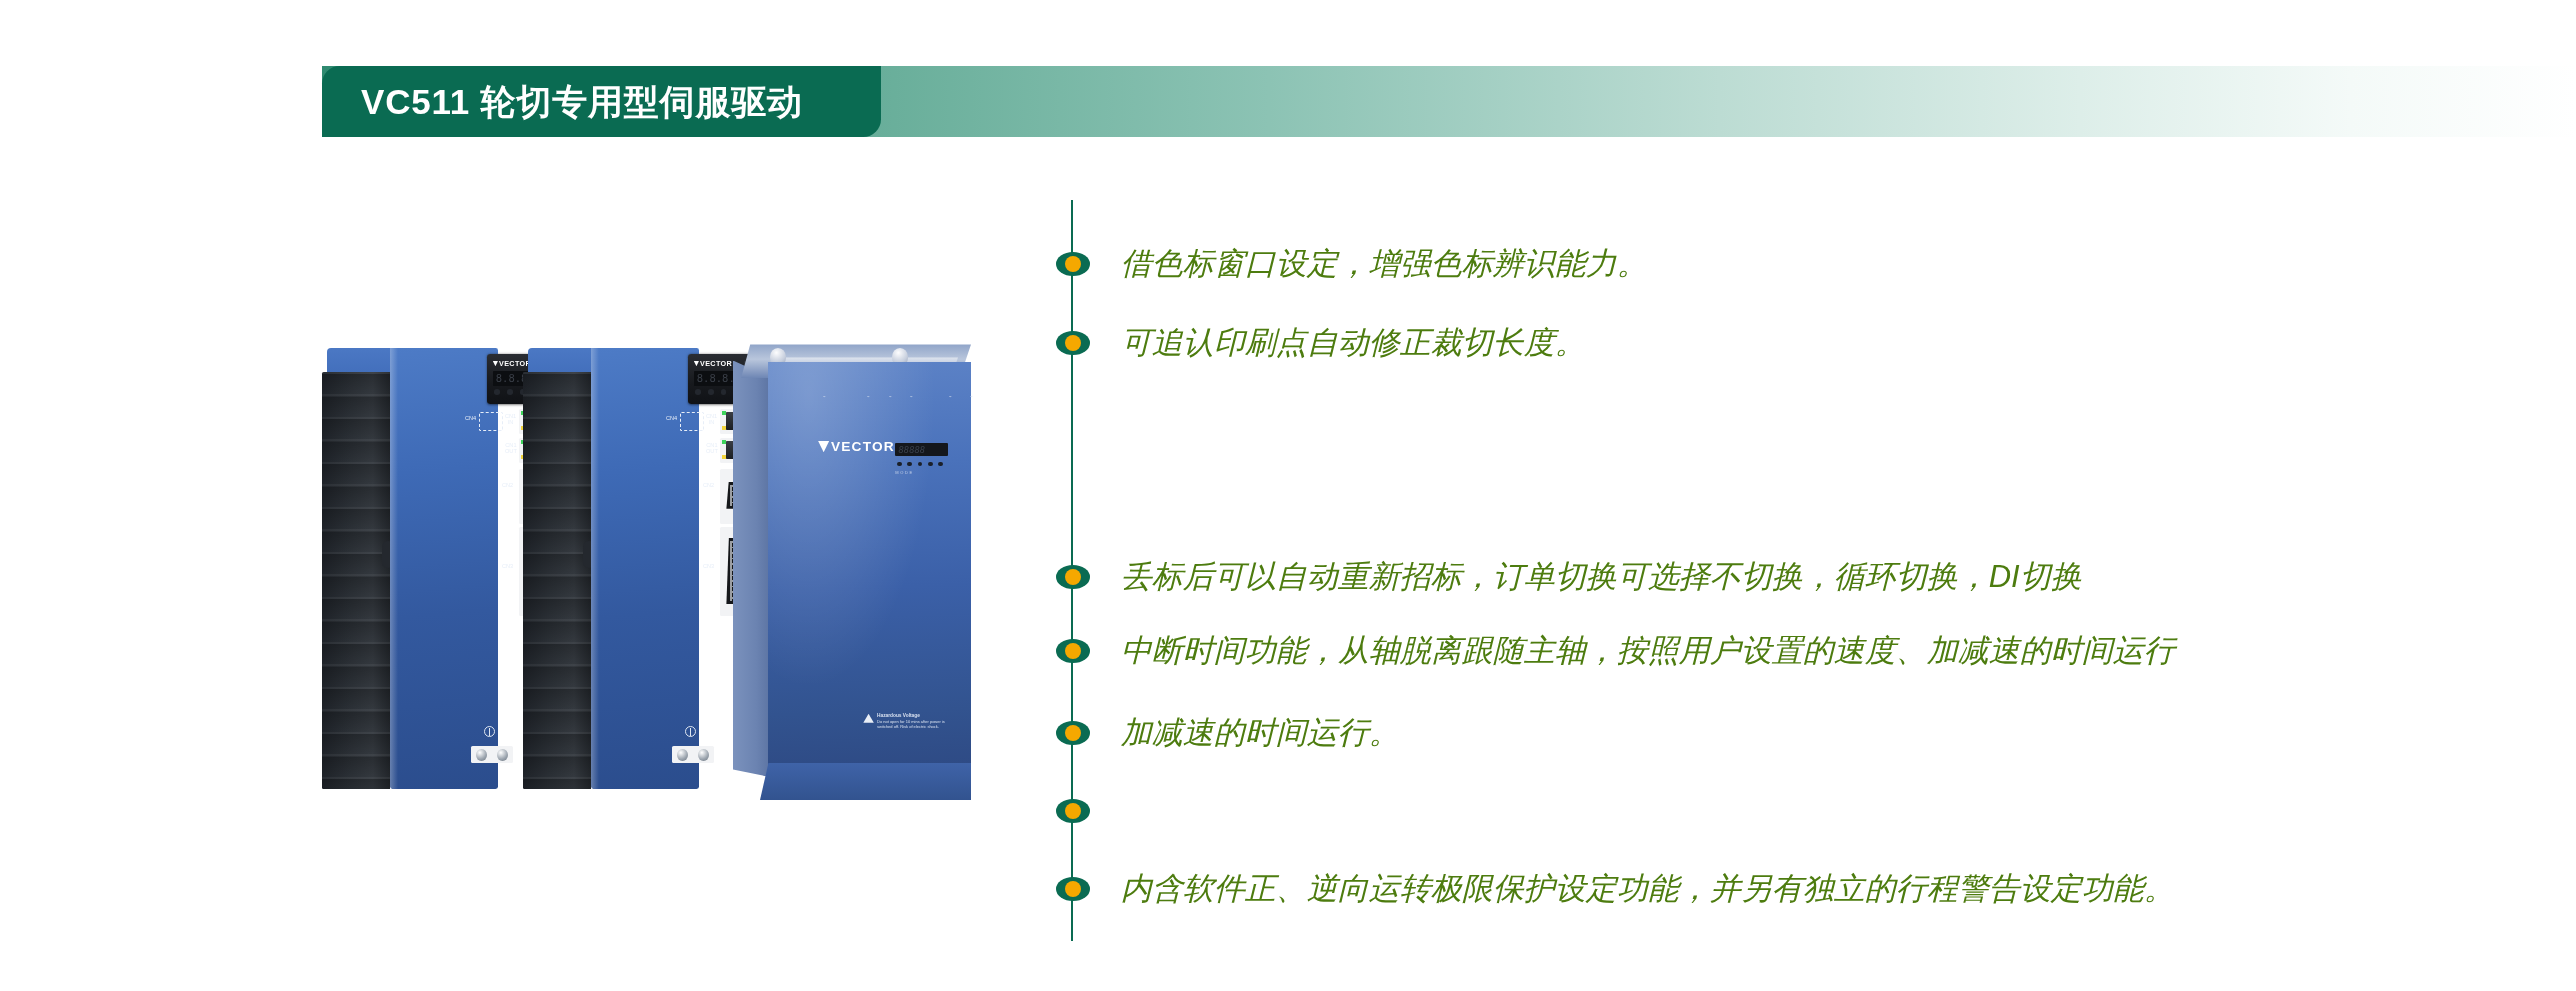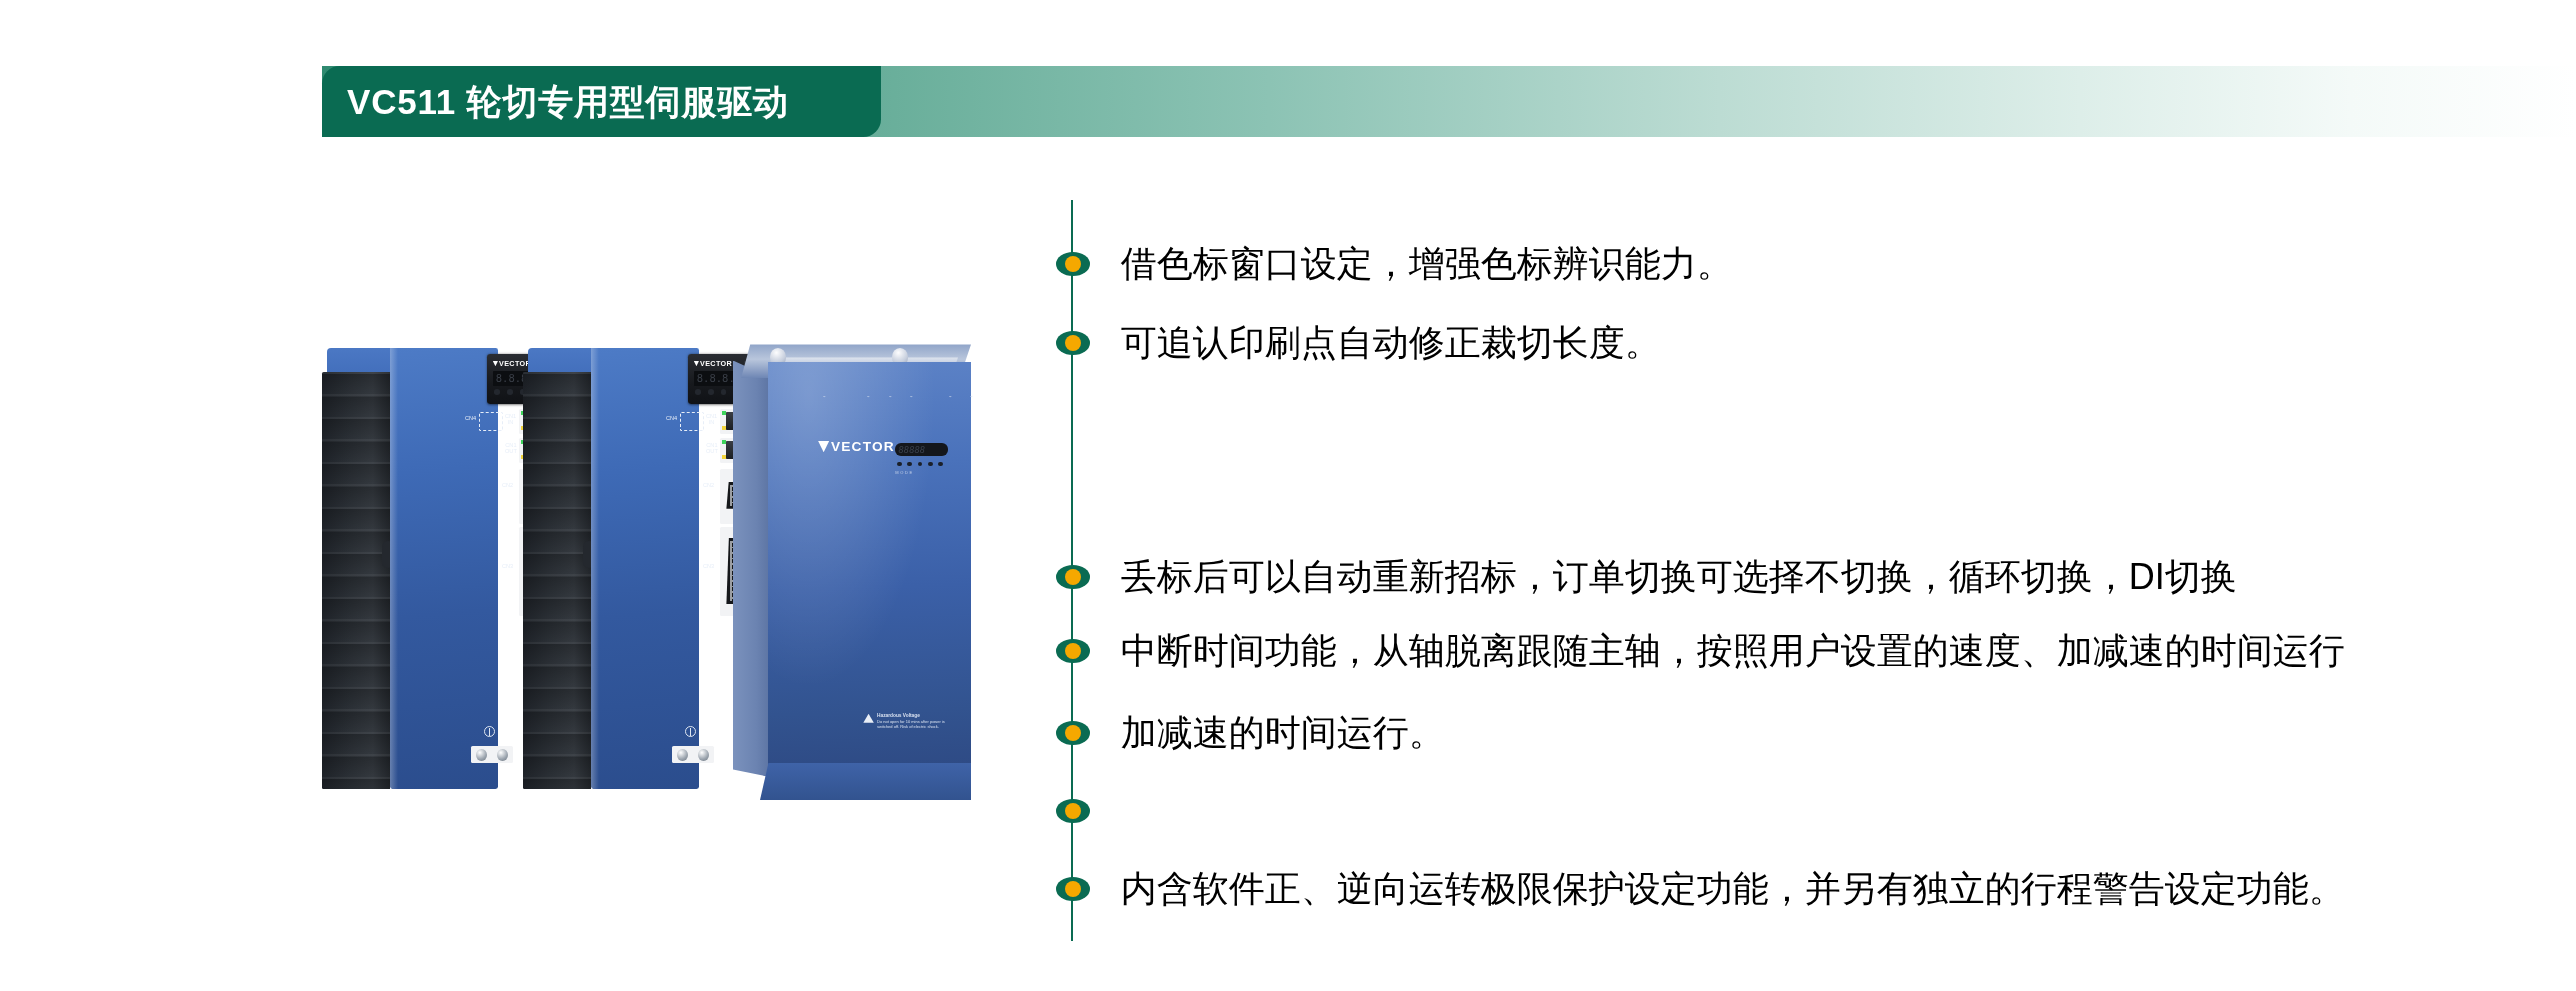--- a/index.html
+++ b/index.html
@@ -24,21 +24,21 @@
     position:absolute; left:0; top:0; width:559px; height:71px;
     background:#0a6b52;
     border-radius:17.7px 0 17.7px 0;
     display:flex; align-items:center;
   }
   .banner-title{
     color:#ffffff;
     font-size:35px;
     font-weight:bold;
     letter-spacing:0.8px;
-    padding-left:25px;
+    padding-left:39px;
     white-space:nowrap;
     line-height:1;
   }
 
   
   .products{
     position:absolute; left:322px; top:330px; width:660px; height:475px;
   }
   .drive{ position:absolute; top:0; width:184px; height:467px; }
   .drive.one{ left:0px; }
@@ -189,21 +189,21 @@
   .cab-screws{ position:absolute; left:47px; top:32px; width:185px; height:13px;}
   .cab-screws span{ position:absolute; color:#cfdaec; font-size:4.8px; }
   .cab-logo{
     position:absolute; left:50px; top:77px; color:#fff;
     font-size:13.7px; font-weight:bold; letter-spacing:1.2px;
     display:flex; align-items:center; gap:1.6px;
   }
   .cab-logo .v{ width:11.3px;height:11.3px;background:#fff;
     clip-path:polygon(0 0,100% 0,50% 100%); }
   .cab-panel{ position:absolute; right:17.7px; top:81px; width:58px;}
-  .cab-disp{ width:53px;height:13px;background:#14171c;border-radius:6px;
+  .cab-disp{ width:53px;height:13px;background:#14171c;border-radius:1px;
     display:flex;align-items:center;gap:2.4px;padding-left:3.2px;}
   .cab-disp i{ color:#3a414c;font-size:8.9px;font-family:"DejaVu Sans Mono",monospace;}
   .cab-keys{ display:flex;gap:5.6px;margin-top:5.6px;padding-left:1.6px;}
   .cab-keys i{ width:4.8px;height:4.8px;border-radius:50%;background:#1b2029;}
   .cab-keylbl{ margin-top:3.2px;color:#c4d1e8;font-size:4px;letter-spacing:1.6px;}
   .warn{ position:absolute; right:17.7px; bottom:42px; width:90px;
     display:flex; gap:3.2px; align-items:flex-start;}
   .warn-tri{ width:10.5px;height:8.9px;background:#e9eef6;
     clip-path:polygon(50% 0,100% 100%,0 100%); flex:none; margin-top:0.8px;}
   .warn-tx{ color:#d7e0f0; font-size:4px; line-height:1.25;}
@@ -222,23 +222,24 @@
     white-space:nowrap;
   }
   .marker{
     width:34px; height:24px; border-radius:50%;
     background:#0a6b52; flex:none;
     display:flex; align-items:center; justify-content:center;
   }
   .marker-dot{ width:16px; height:16px; border-radius:50%; background:#f5a800; }
   .feature-text{
     margin-left:31px;
-    color:#000000;
-    font-size:36px;
+    color:#4d7c0f;
+    font-size:31px;
     line-height:1.2;
+    font-style:italic;
   }
 </style>
 </head>
 <body>
 
 <div class="page">
 
   <div class="banner-wrap">
     <div class="banner-gradient"></div>
     <div class="banner-block">

